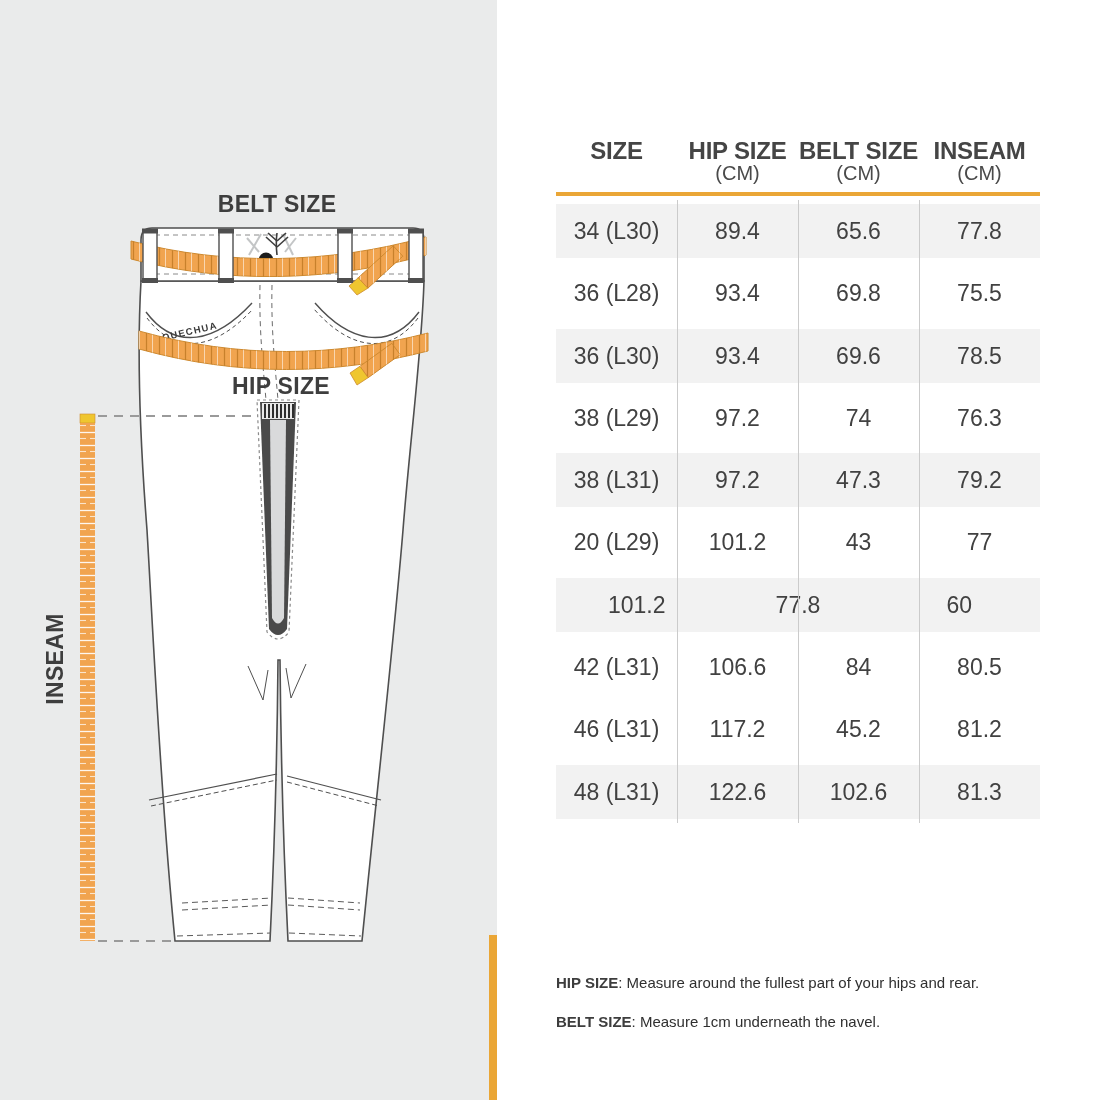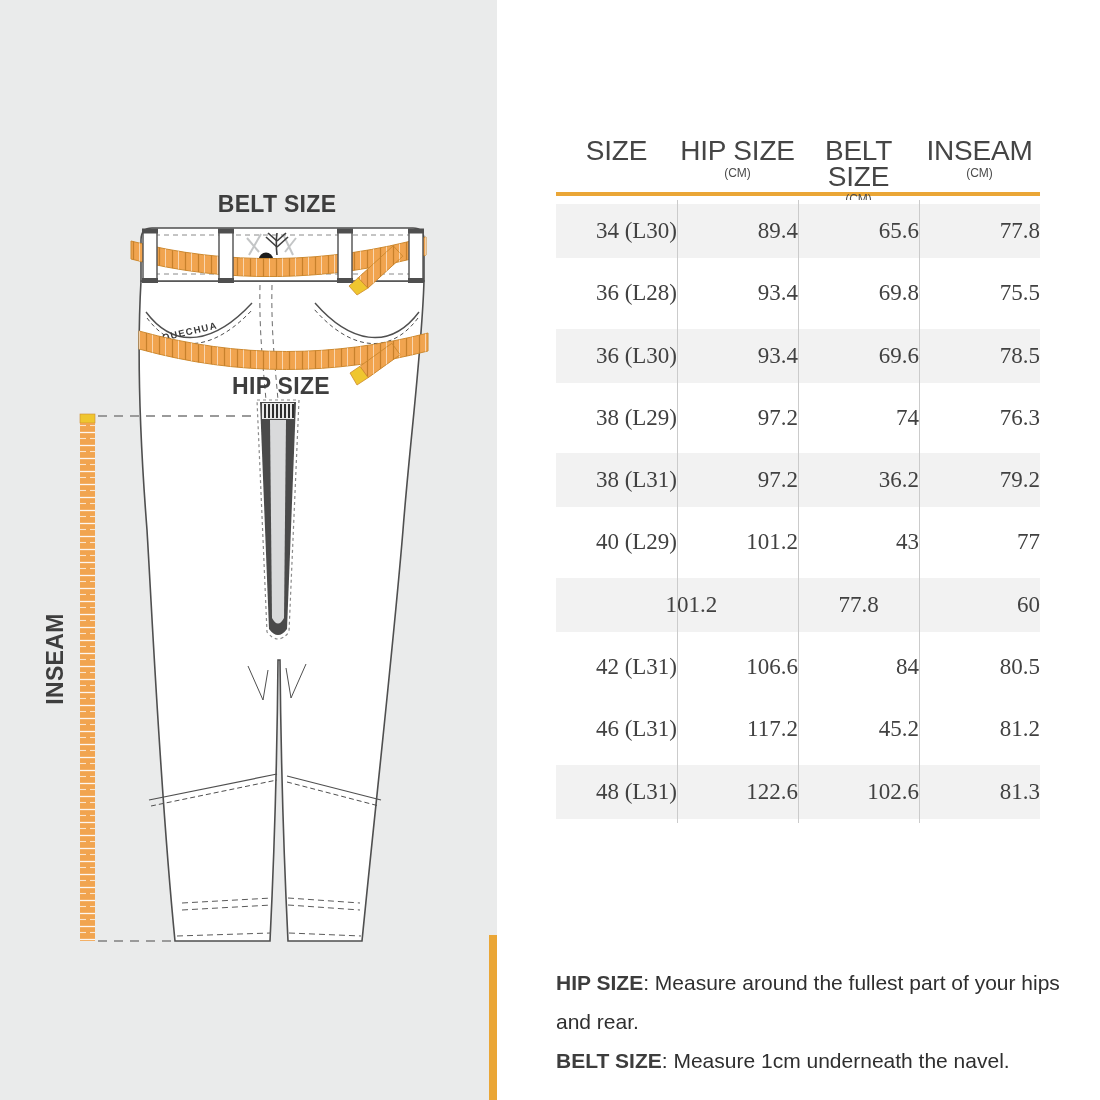--- a/index.html
+++ b/index.html
@@ -10,32 +10,32 @@
   .lbl{position:absolute;font-weight:bold;color:#3E3E3E;font-size:23px;letter-spacing:.3px;}
   .lbl.belt{left:177px;top:191px;width:200px;text-align:center;}
   .lbl.hip{left:181px;top:373px;width:200px;text-align:center;}
   .lbl.inseam{left:-8px;top:646px;width:126px;height:26px;line-height:26px;text-align:center;
               transform:rotate(-90deg);}
   .accent-bar{position:absolute;left:489px;top:935px;width:8px;height:165px;background:#EAA636;}
   .right-panel{position:absolute;left:497px;top:0;width:603px;height:1100px;background:#fff;}
   .size-table{position:absolute;left:59px;top:133px;width:484px;}
   .thead{display:flex;height:59px;}
   .hcell{flex:1;text-align:center;}
-  .hlabel{font-size:28px;font-weight:normal;color:#454545;letter-spacing:-.2px;line-height:26px;padding-top:5px;}
-  .hunit{font-size:12px;color:#4A4A4A;line-height:19px;}
+  .hlabel{font-size:24px;font-weight:bold;color:#454545;letter-spacing:-.2px;line-height:26px;padding-top:5px;}
+  .hunit{font-size:20px;color:#4A4A4A;line-height:19px;}
   .rule{height:4px;background:#EAA636;}
   .tbody{position:relative;margin-top:4px;}
   .trow{display:flex;height:62.3px;}
   .trow.striped{background:linear-gradient(#fff 0 4px,#F2F2F2 4px calc(100% - 4px),#fff calc(100% - 4px) 100%);}
-  .tcell{flex:1;text-align:right;line-height:62.3px;font-size:23px;color:#414141;font-family:Liberation Serif, serif;}
+  .tcell{flex:1;text-align:center;line-height:62.3px;font-size:23px;color:#414141;}
   .dividers{position:absolute;inset:0;pointer-events:none;}
   .divider{position:absolute;top:0;bottom:0;width:1px;background:#CBCBCB;}
   .divider.d1{left:25%;} .divider.d2{left:50%;} .divider.d3{left:75%;}
   .notes{position:absolute;left:59px;top:963px;width:540px;}
-  .note{font-size:21px;color:#2F2F2F;line-height:39px;}
+  .note{font-size:15px;color:#2F2F2F;line-height:39px;}
   .nlabel{font-weight:bold;color:#3D3D3D;}
 </style>
 </head>
 <body>
 
 <div id="screen">
 
   <div class="left-panel">
     <svg width="497" height="1100" viewBox="0 0 497 1100">
       <defs>
@@ -241,25 +241,25 @@
           </div>
           <div class="trow">
             <div class="tcell">38 (L29)</div>
             <div class="tcell">97.2</div>
             <div class="tcell">74</div>
             <div class="tcell">76.3</div>
           </div>
           <div class="trow striped">
             <div class="tcell">38 (L31)</div>
             <div class="tcell">97.2</div>
-            <div class="tcell">36.2</div>
+            <div class="tcell">47.3</div>
             <div class="tcell">79.2</div>
           </div>
           <div class="trow">
-            <div class="tcell">40 (L29)</div>
+            <div class="tcell">20 (L29)</div>
             <div class="tcell">101.2</div>
             <div class="tcell">43</div>
             <div class="tcell">77</div>
           </div>
           <div class="trow striped">
             <div class="tcell">101.2</div>
             <div class="tcell">77.8</div>
             <div class="tcell">60</div>
           </div>
           <div class="trow">

